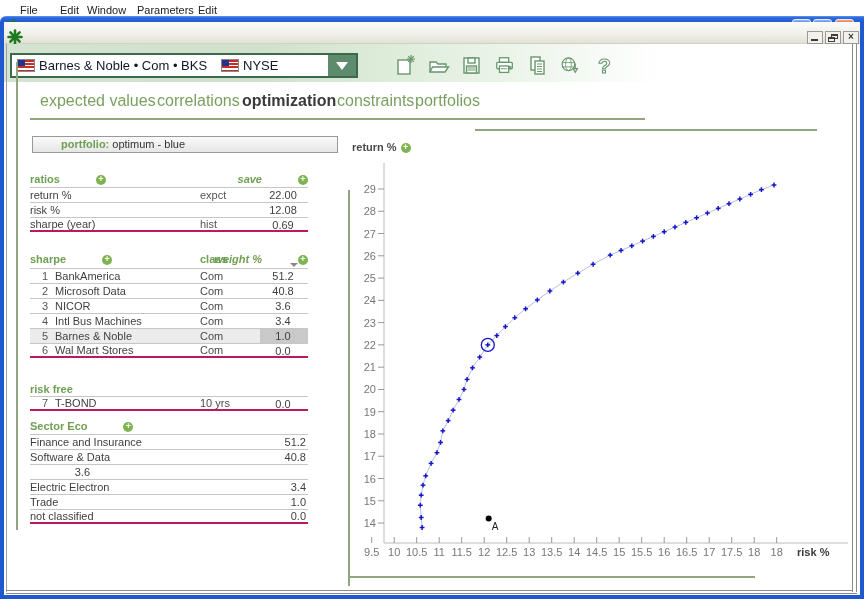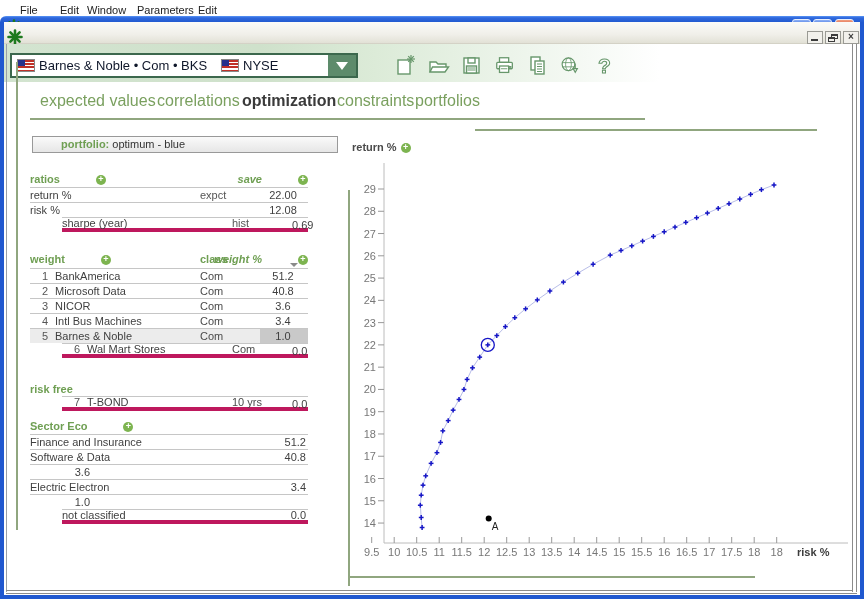--- a/index.html
+++ b/index.html
@@ -60,21 +60,21 @@
   .portfolio-bar{position:absolute;left:32px;top:136px;width:306px;height:17px;
     background:linear-gradient(180deg,#fafafa,#e6e6e6);border:1px solid #999;box-sizing:border-box;
     font-size:11px;line-height:15px;padding-left:28px;color:#333;}
   .portfolio-bar b{color:#6f9f53;}
   
   .tbl{position:absolute;left:30px;width:278px;font-size:11px;color:#3f3f3f;}
   .thead{display:flex;align-items:center;height:16px;position:relative;gap:32px;}
   .green{color:#6f9f53;font-weight:bold;}
   .thead .right{margin-left:auto;font-style:italic;}
   .trow{display:flex;align-items:center;height:15px;border-top:1px solid #c6c6c6;box-sizing:border-box;}
-  .trow:last-child{border-bottom:4px solid #be185d;margin-left:32px;}
+  .trow:last-child{border-bottom:2px solid #be185d;}
   .trow.sel{background:#ececec;}
   .c-num{width:18px;text-align:right;color:#555;flex:0 0 auto;}
   .c-name{margin-left:7px;width:145px;flex:0 0 auto;overflow:hidden;white-space:nowrap;}
   .c-mid{width:60px;flex:0 0 auto;color:#4a4a4a;}
   .c-val{flex:1;text-align:center;padding-right:2px;height:100%;line-height:14px;}
   .sel .c-val{background:#c9c9c9;}
   .r-label{width:170px;flex:0 0 auto;}
   .r-mid{width:60px;flex:0 0 auto;color:#555;}
   .s-name{flex:1;}
   .s-val{width:60px;text-align:right;padding-right:2px;}
@@ -275,21 +275,21 @@
         <div class="trow">
           <span class="r-label">sharpe (year)</span>
           <span class="r-mid">hist</span>
           <span class="c-val">0.69</span>
         </div>
       </div>
   </div>
 
   <div class="tbl" style="top:249px">
     <div class="thead" style="height:19px">
-      <span class="green">weight</span>
+      <span class="green">sharpe</span>
         <span class="plus"></span>
       <span class="green" style="position:absolute;left:170px">class</span>
       <span class="right green">weight %</span>
         <span class="plus"></span>
       <span class="sort-tri"></span>
     </div>
     <div id="company-rows">
         <div class="trow">
           <span class="c-num">1</span>
           <span class="c-name">BankAmerica</span>
@@ -358,20 +358,21 @@
           <span class="s-val">40.8</span>
         </div>
         <div class="trow">
           <span class="s-val">3.6</span>
         </div>
         <div class="trow">
           <span class="s-name">Electric Electron</span>
           <span class="s-val">3.4</span>
         </div>
         <div class="trow">
+          <span class="s-name">Trade</span>
           <span class="s-val">1.0</span>
         </div>
         <div class="trow">
           <span class="s-name">not classified</span>
           <span class="s-val">0.0</span>
         </div>
       </div>
   </div>
 
   <div class="chart-title">

